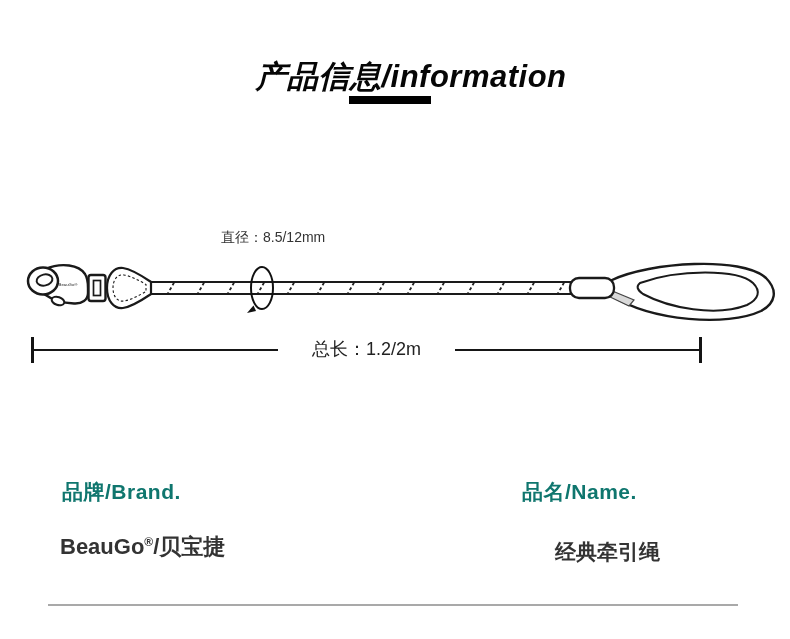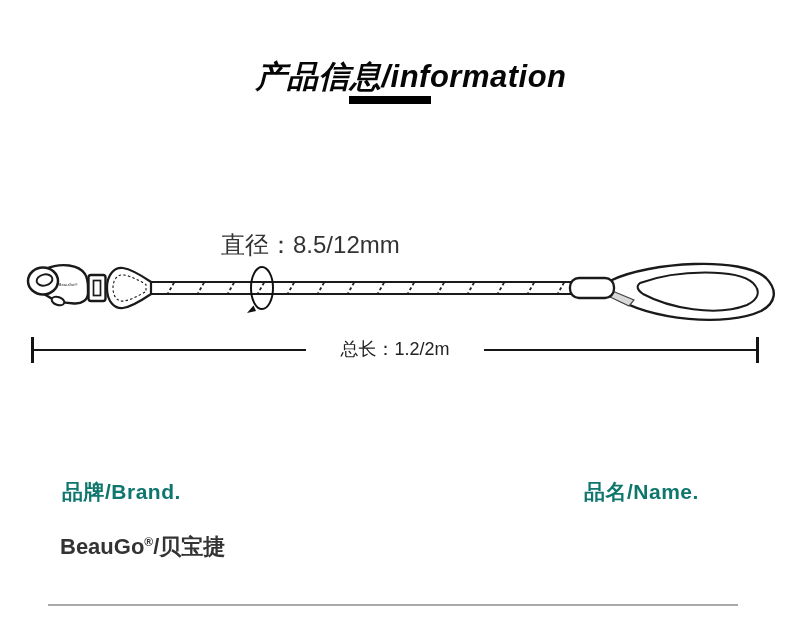--- a/index.html
+++ b/index.html
@@ -5,37 +5,37 @@
   html,body{margin:0;padding:0;background:#ffffff;}
   .page{
     position:relative;width:790px;height:639px;background:#fff;overflow:hidden;
     font-family:"Liberation Sans","DejaVu Sans",sans-serif;color:#1a1a1a;
   }
   .title{
     position:absolute;top:40px;left:0;width:790px;margin:16px;text-align:center;
     font-size:31px;font-weight:bold;color:#060606;letter-spacing:.5px;font-style:italic;
   }
   .title-bar{position:absolute;top:96px;left:349px;width:82px;height:8px;background:#000;}
-  .dia-label{position:absolute;left:221px;top:229px;font-size:24px;color:#333;white-space:nowrap;}
+  .dia-label{position:absolute;left:221px;top:229px;font-size:14px;color:#333;white-space:nowrap;}
   .leash-svg{position:absolute;left:0;top:250px;display:block;}
   .dim{
-    position:absolute;left:31px;top:337px;width:728px;height:26px;
+    position:absolute;left:31px;top:337px;width:671px;height:26px;
     display:flex;align-items:center;
   }
   .dim .tick{width:3px;height:26px;background:#141414;flex:0 0 auto;}
   .dim .dline{flex:1 1 auto;height:2.5px;background:#161616;}
   .dim .dlabel{
     flex:0 0 auto;font-size:18px;color:#222;margin:0 34px;white-space:nowrap;
     position:relative;top:-1px;
   }
   .info-label{position:absolute;font-size:21px;font-weight:bold;color:#0f766e;letter-spacing:.5px;white-space:nowrap;}
   .info-value{position:absolute;font-size:21px;font-weight:bold;color:#333;white-space:nowrap;}
   .brand-label{left:62px;top:478px;}
   .brand-value{left:60px;top:532px;font-size:22px;}
-  .name-label{left:584px;top:478px;}
+  .name-label{left:522px;top:478px;}
   .name-value{left:555px;top:538px;}
   sup.reg{font-size:12px;line-height:0;vertical-align:super;}
   .divider{position:absolute;left:48px;top:604px;width:690px;height:2px;background:#a9a9a9;}
 </style>
 </head>
 <body>
 
 <div class="page">
 
   <h1 class="title">产品信息/information</h1>
@@ -81,15 +81,16 @@
     <div class="dline"></div>
     <div class="dlabel">总长：1.2/2m</div>
     <div class="dline"></div>
     <div class="tick"></div>
   </div>
 
   <div class="info-label brand-label">品牌/Brand.</div>
   <div class="info-value brand-value"><span>BeauGo</span><sup class="reg">®</sup><span>/贝宝捷</span></div>
 
   <div class="info-label name-label">品名/Name.</div>
+  <div class="info-value name-value">经典牵引绳</div>
 
   <div class="divider"></div>
 </div>
 
 </body></html>

